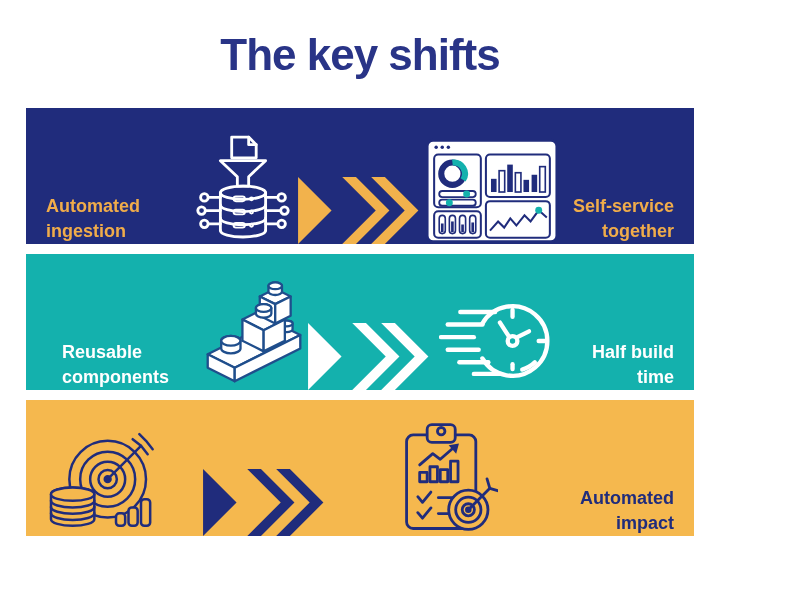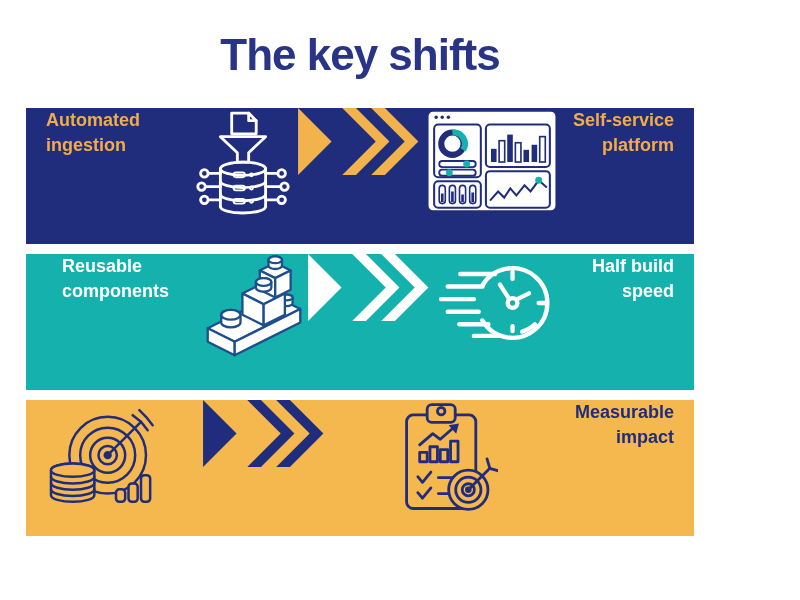--- a/index.html
+++ b/index.html
@@ -7,21 +7,21 @@
     width:800px;height:600px;background:#ffffff;overflow:hidden;
     font-family:"Liberation Sans","DejaVu Sans",sans-serif;
   }
   .page{width:720px;height:600px;position:relative;}
   .title{
     text-align:center;margin:0;padding-top:30px;
     font-size:44px;font-weight:bold;color:#293487;letter-spacing:-1px;
   }
   .bands{width:668px;margin:0 auto;margin-top:28px;}
   .band{
-    height:136px;margin-bottom:10px;display:flex;align-items:flex-start;
+    height:136px;margin-bottom:10px;display:flex;align-items:flex-end;
     justify-content:space-between;padding:0 20px;box-sizing:border-box;
   }
   .label{
     font-size:18px;font-weight:bold;line-height:1.4;color:var(--label-color);
   }
   .label.left{width:146px;text-align:left;}
   .label.right{width:112px;text-align:right;}
   .iconbox{display:flex;align-items:center;justify-content:center;}
   .iconbox.l{width:110px;}
   .iconbox.r{width:146px;}
@@ -108,21 +108,21 @@
           <rect x="34" y="76" width="6" height="18" rx="3" fill="none" stroke="#202c7c" stroke-width="1.6"></rect>
           <rect x="35.7" y="85" width="2.6" height="7.5" fill="#202c7c"></rect>
           <rect x="44" y="76" width="6" height="18" rx="3" fill="none" stroke="#202c7c" stroke-width="1.6"></rect>
           <rect x="45.7" y="83" width="2.6" height="9.5" fill="#202c7c"></rect>
           <rect x="60" y="62" width="63" height="36" rx="4" fill="none" stroke="#202c7c" stroke-width="2"></rect>
           <polyline points="64,91 72,82 78,88 84,79 90,86 98,76 104,82 112,71 120,78" fill="none" stroke="#202c7c" stroke-width="2"></polyline>
           <circle cx="112" cy="71" r="3.4" fill="#14b1ad"></circle>
         </svg>
       </div>
 
-      <div class="label right">Self-service platform</div>
+      <div class="label right">Self-service together</div>
     </div>
 
     <div class="band" style="background: rgb(20, 177, 173); padding-left: 36px; --label-color: #ffffff; --chevron-color: #ffffff;">
       <div class="label left">Reusable components</div>
 
       <div class="iconbox l">
         <svg width="108" height="110" viewBox="0 0 112 112" stroke="#1f4e8c" stroke-width="2.4" stroke-linejoin="round" fill="#ffffff">
           <polygon points="8,76 76,42 104,56 36,90"></polygon>
           <polygon points="8,76 36,90 36,104 8,90"></polygon>
           <polygon points="36,90 104,56 104,70 36,104"></polygon>
@@ -163,21 +163,21 @@
           <circle cx="76" cy="50" r="5"></circle>
           <path d="M22,20 H58"></path>
           <path d="M9,33 H45"></path>
           <path d="M2,46 H36"></path>
           <path d="M9,59 H41"></path>
           <path d="M21,72 H51"></path>
           <path d="M36,84 H64"></path>
         </svg>
       </div>
 
-      <div class="label right">Half build speed</div>
+      <div class="label right">Half build time</div>
     </div>
 
     <div class="band" style="background: rgb(245, 184, 78); --label-color: #202c7c; --chevron-color: #202c7c;">
 
       <div class="iconbox l">
         <svg width="122" height="112" viewBox="0 0 132 118" fill="none" stroke="#202c7c" stroke-width="3" stroke-linecap="round" stroke-linejoin="round">
           <circle cx="74" cy="58" r="46"></circle>
           <circle cx="74" cy="58" r="33"></circle>
           <circle cx="74" cy="58" r="21"></circle>
           <circle cx="74" cy="58" r="11"></circle>
@@ -221,17 +221,17 @@
           <path d="M50,100 H64"></path>
           <circle cx="82" cy="96" r="21" fill="#f5b84e"></circle>
           <circle cx="82" cy="96" r="13.5"></circle>
           <circle cx="82" cy="96" r="6.5"></circle>
           <circle cx="82" cy="96" r="2" fill="#202c7c"></circle>
           <path d="M82,96 L105,73"></path>
           <path d="M105,73 L102,63 M105,73 L115,76"></path>
         </svg>
       </div>
 
-      <div class="label right">Measurable impact</div>
+      <div class="label right">Automated impact</div>
     </div>
 
   </div>
 </div>
 
 </body></html>

